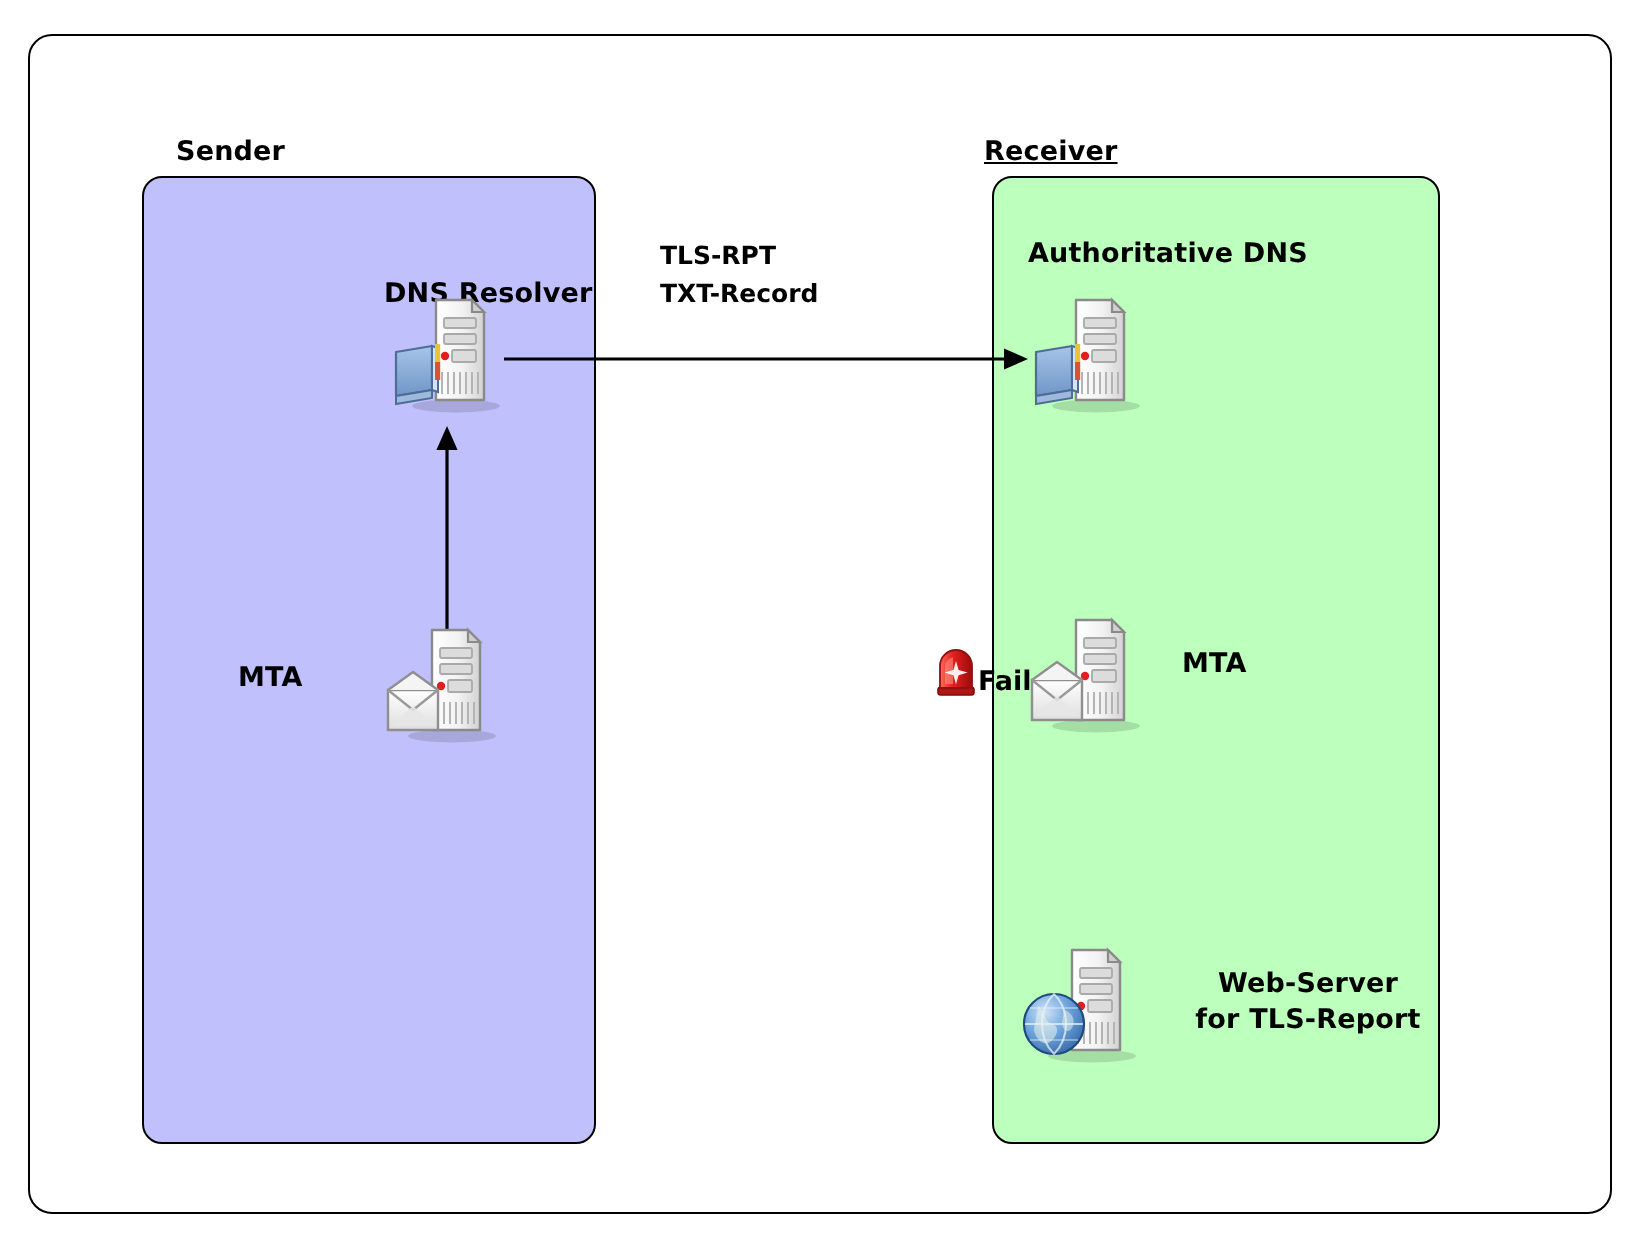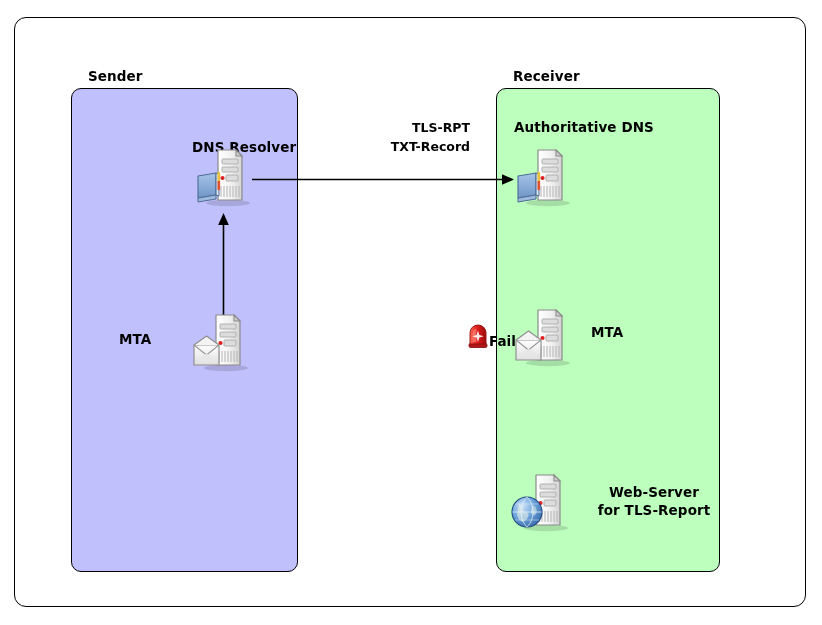--- a/index.html
+++ b/index.html
@@ -28,21 +28,21 @@
   }
   .zone-receiver{
     left:496px;top:88px;width:224px;height:484px;
     background:#bdffbd;
   }
   .zone-label{
     position:absolute;font-size:13.5px;font-weight:bold;
     letter-spacing:.1px;white-space:nowrap;line-height:15px;
   }
   .zone-label-sender{left:88px;top:69px;}
-  .zone-label-receiver{left:513px;top:69px;}
+  .zone-label-receiver{left:492px;top:69px;text-decoration:underline;}
 
   
   .node-title{
     position:absolute;font-size:13.5px;font-weight:bold;
     white-space:nowrap;line-height:16px;letter-spacing:.1px;
   }
   .title-dns-resolver{left:192px;top:103px;margin-top:36px;}
   .title-auth-dns{left:514px;top:119px;}
   .title-mta-sender{left:119px;top:331px;}
   .title-mta-receiver{left:591px;top:324px;}
@@ -63,21 +63,21 @@
   .icon-node svg,.icon-fail svg{display:block;width:100%;height:100%;overflow:visible;}
 
   
   .conn{position:absolute;}
   .conn svg{display:block;overflow:visible;}
   .conn-horizontal{left:250px;top:170px;}
   .conn-vertical{left:210px;top:208px;}
 
   .center-note{
     position:absolute;left:330px;top:118px;width:140px;
-    text-align:right;font-size:12.5px;font-weight:bold;line-height:19px;
+    text-align:left;font-size:12.5px;font-weight:bold;line-height:19px;
   }
   .center-note div{white-space:nowrap;}
 </style>
 </head>
 <body>
 
 <div class="canvas">
 
   <div class="outer-frame"></div>
 

